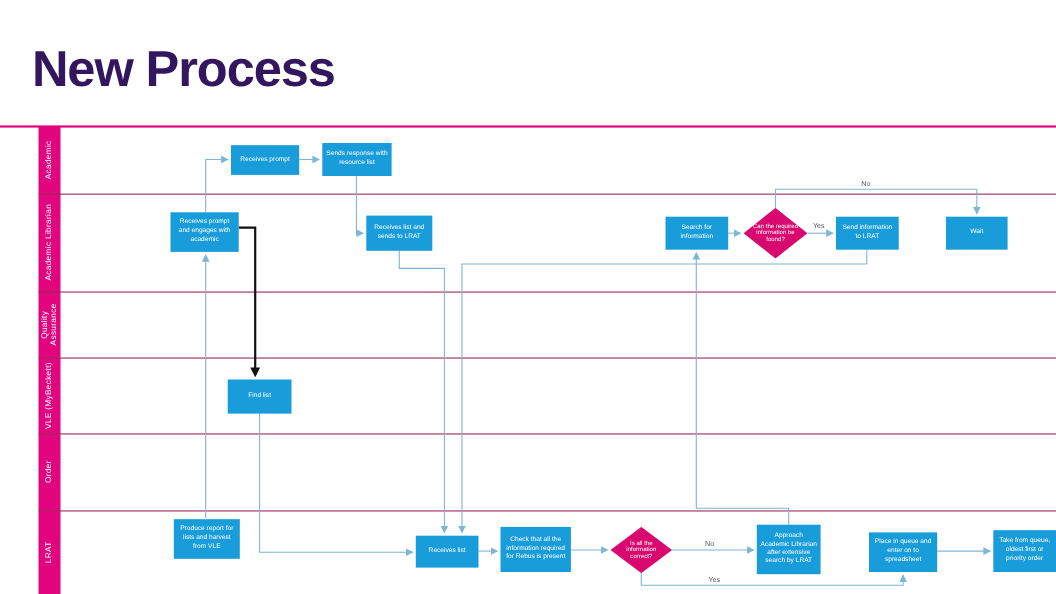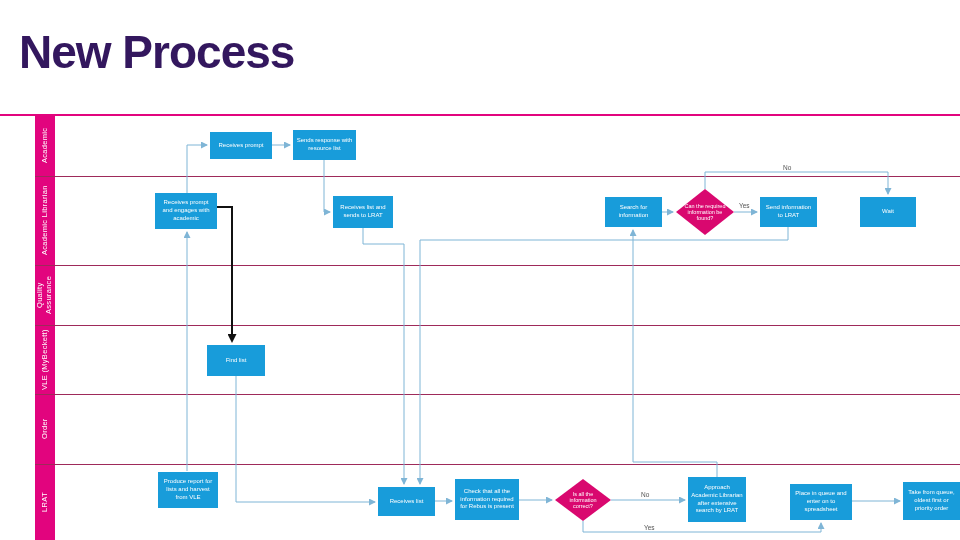--- a/index.html
+++ b/index.html
@@ -9,21 +9,21 @@
     --divider-maroon:#9e2a5a;
     --connector-blue:#7fb5d6;
     --title-purple:#33175e;
   }
   html,body{margin:0;padding:0;background:#fff;}
   .stage{
     position:relative;width:960px;height:540px;overflow:hidden;background:#fff;
     font-family:"Liberation Sans",sans-serif;
   }
   .title{
-    position:absolute;left:16px;top:22px;margin:3px;
+    position:absolute;left:16px;top:22px;margin:13px;
     font-size:46px;font-weight:bold;letter-spacing:-1px;
     color:var(--title-purple);
   }
   .topline{position:absolute;left:0;right:0;top:114px;height:2px;background:var(--lane-bar-pink);}
   .lanebar{position:absolute;left:35px;top:115px;width:20px;height:425px;background:var(--lane-bar-pink);}
   .lane-label{
     position:absolute;left:35px;width:20px;
     display:flex;align-items:center;justify-content:center;
     color:#fff;font-size:7.5px;line-height:1.15;letter-spacing:.3px;text-align:center;
     writing-mode:vertical-rl;transform:rotate(180deg);

